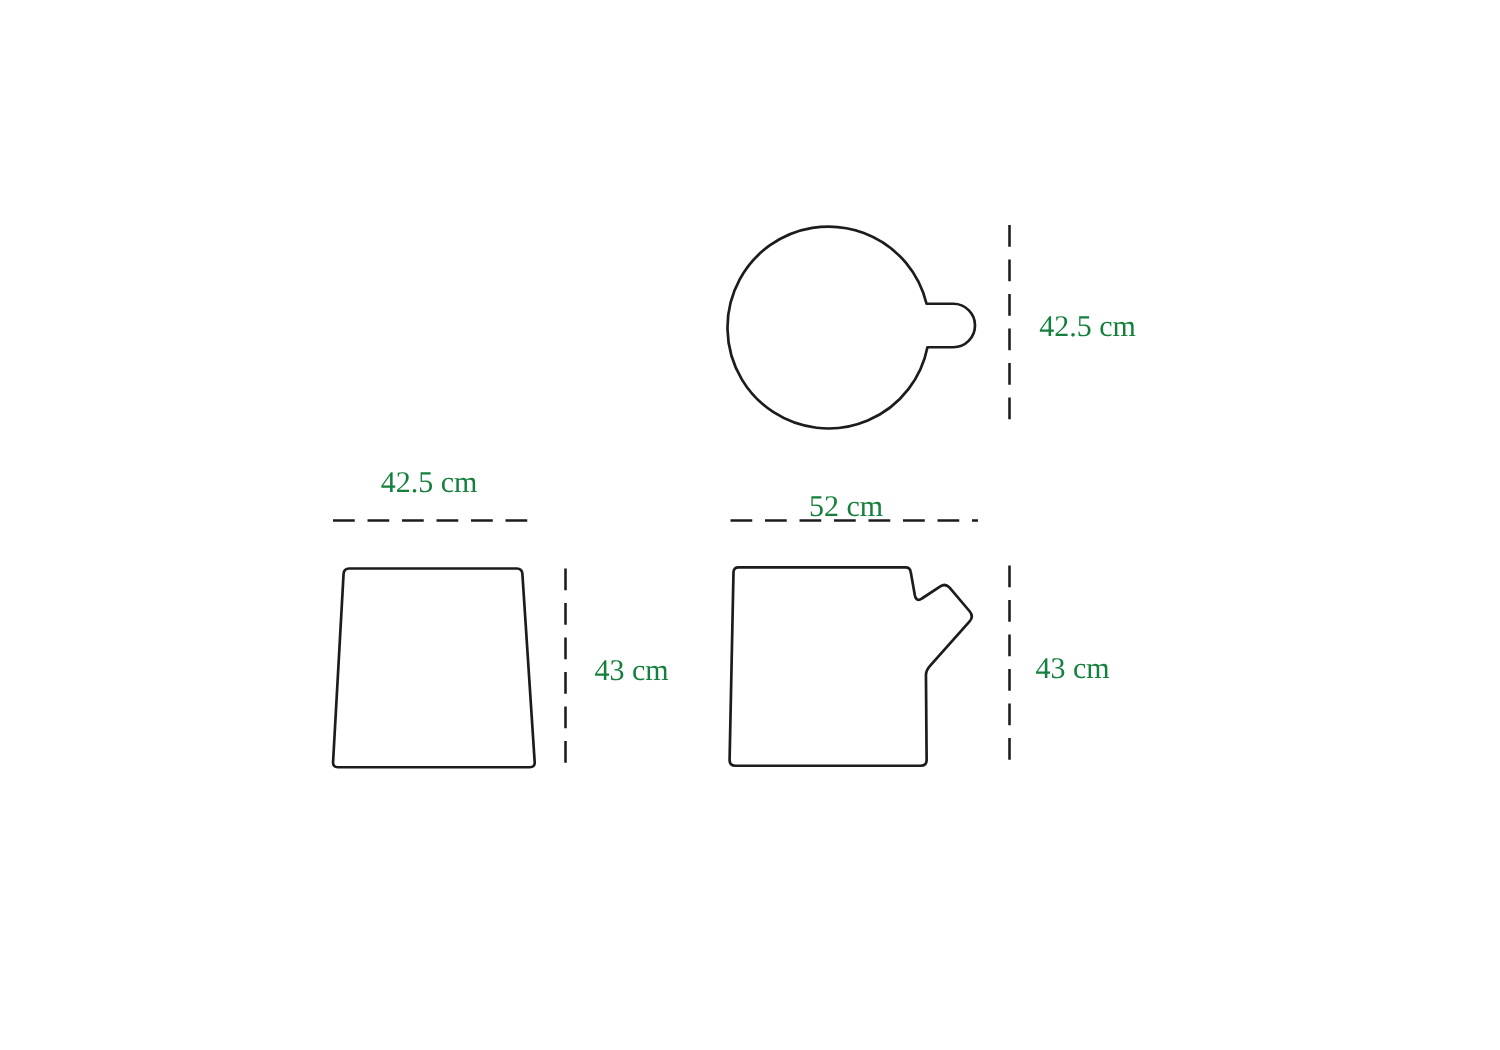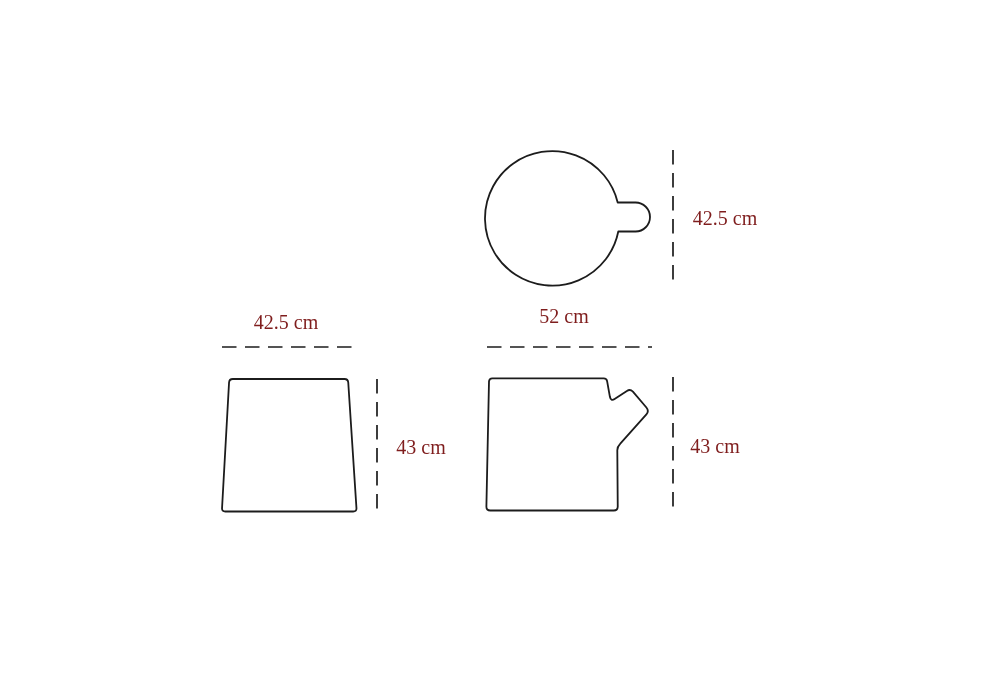--- a/index.html
+++ b/index.html
@@ -31,21 +31,21 @@
     fill: none;
     stroke: #1c1c1c;
     stroke-width: 1.7;
     stroke-dasharray: 14.5 8.5;
   }
   .dim-label {
     position: absolute;
     transform: translate(-50%, -50%);
     font-size: 20px;
     line-height: 1;
-    color: #7f1d1d;
+    color: #15803d;
     white-space: nowrap;
   }
 </style>
 </head>
 <body>
 
 <div class="canvas">
 
   <svg class="drawing" width="1000" height="700" viewBox="0 0 1000 700">
 
@@ -92,17 +92,17 @@
     <line class="dim-line" x1="487" y1="347" x2="652" y2="347"></line>
     <line class="dim-line" x1="673" y1="377" x2="673" y2="512"></line>
   </svg>
 
   <div class="dim-label" style="left:725px; top:218px;">42.5 cm</div>
 
   <div class="dim-label" style="left:286px; top:322px;">42.5 cm</div>
 
   <div class="dim-label" style="left:421px; top:447px;">43 cm</div>
 
-  <div class="dim-label" style="left:564px; top:316px;">52 cm</div>
+  <div class="dim-label" style="left:564px; top:338px;">52 cm</div>
 
   <div class="dim-label" style="left:715px; top:446px;">43 cm</div>
 
 </div>
 
 </body></html>

